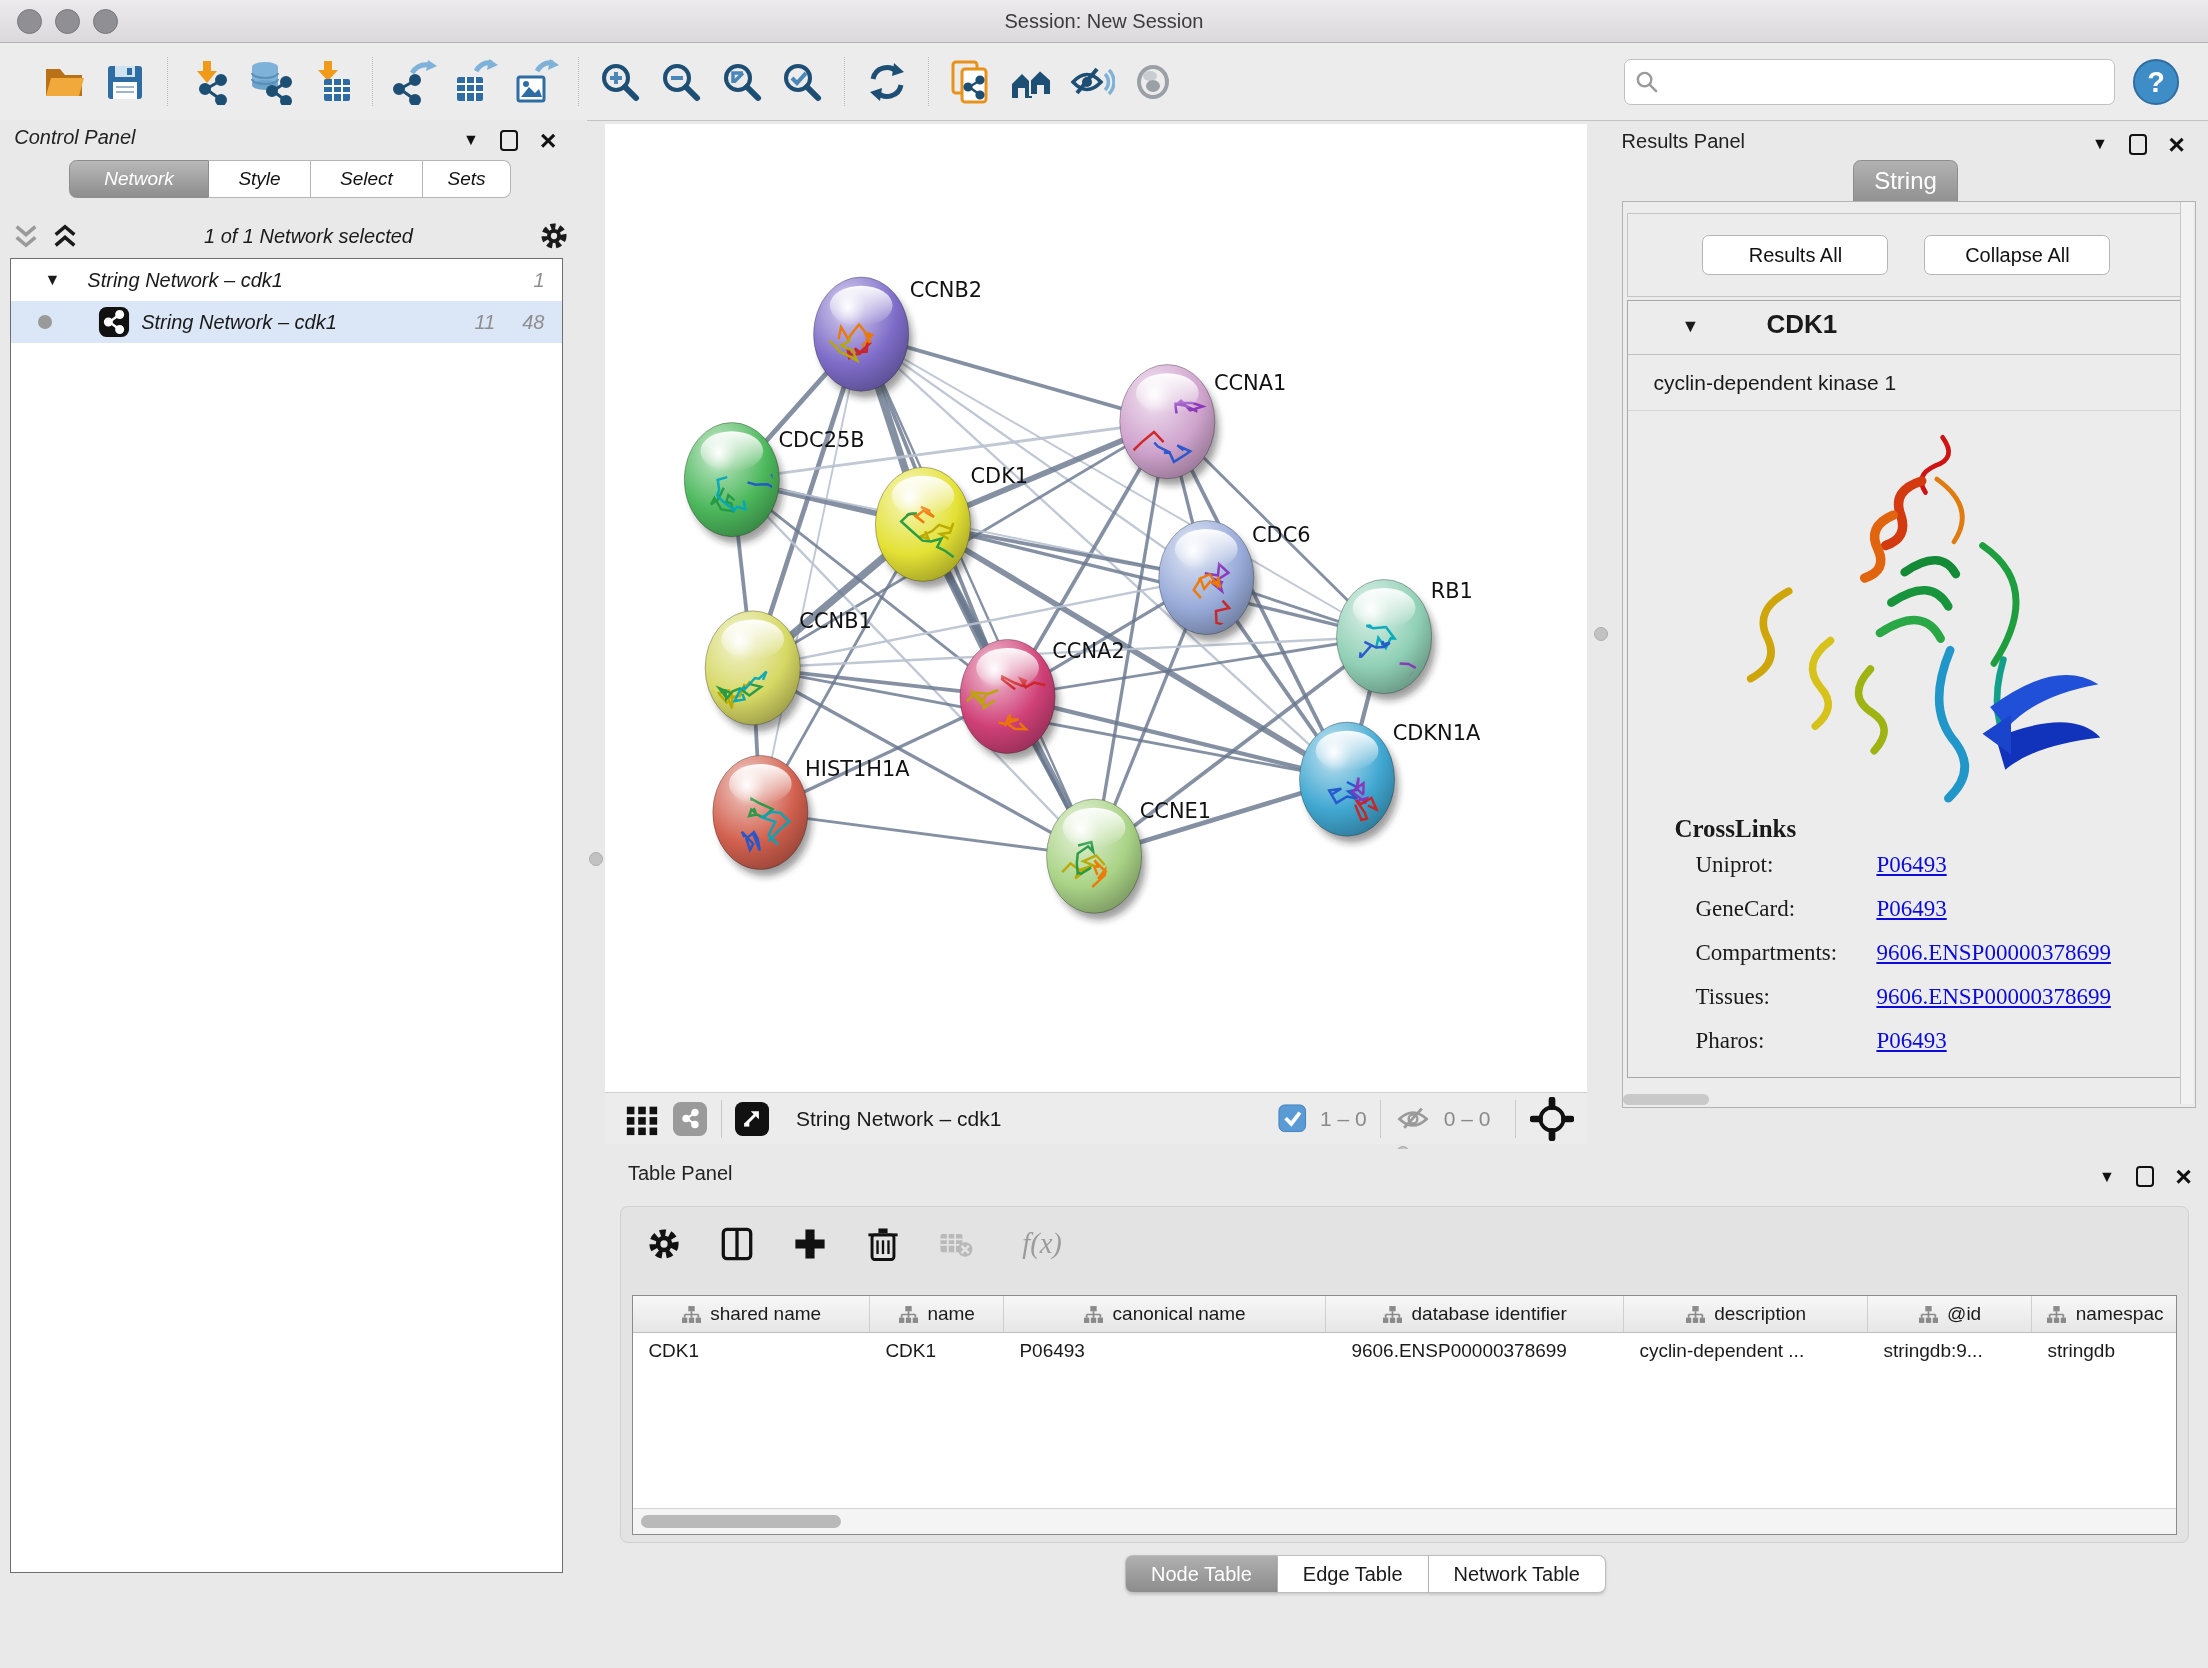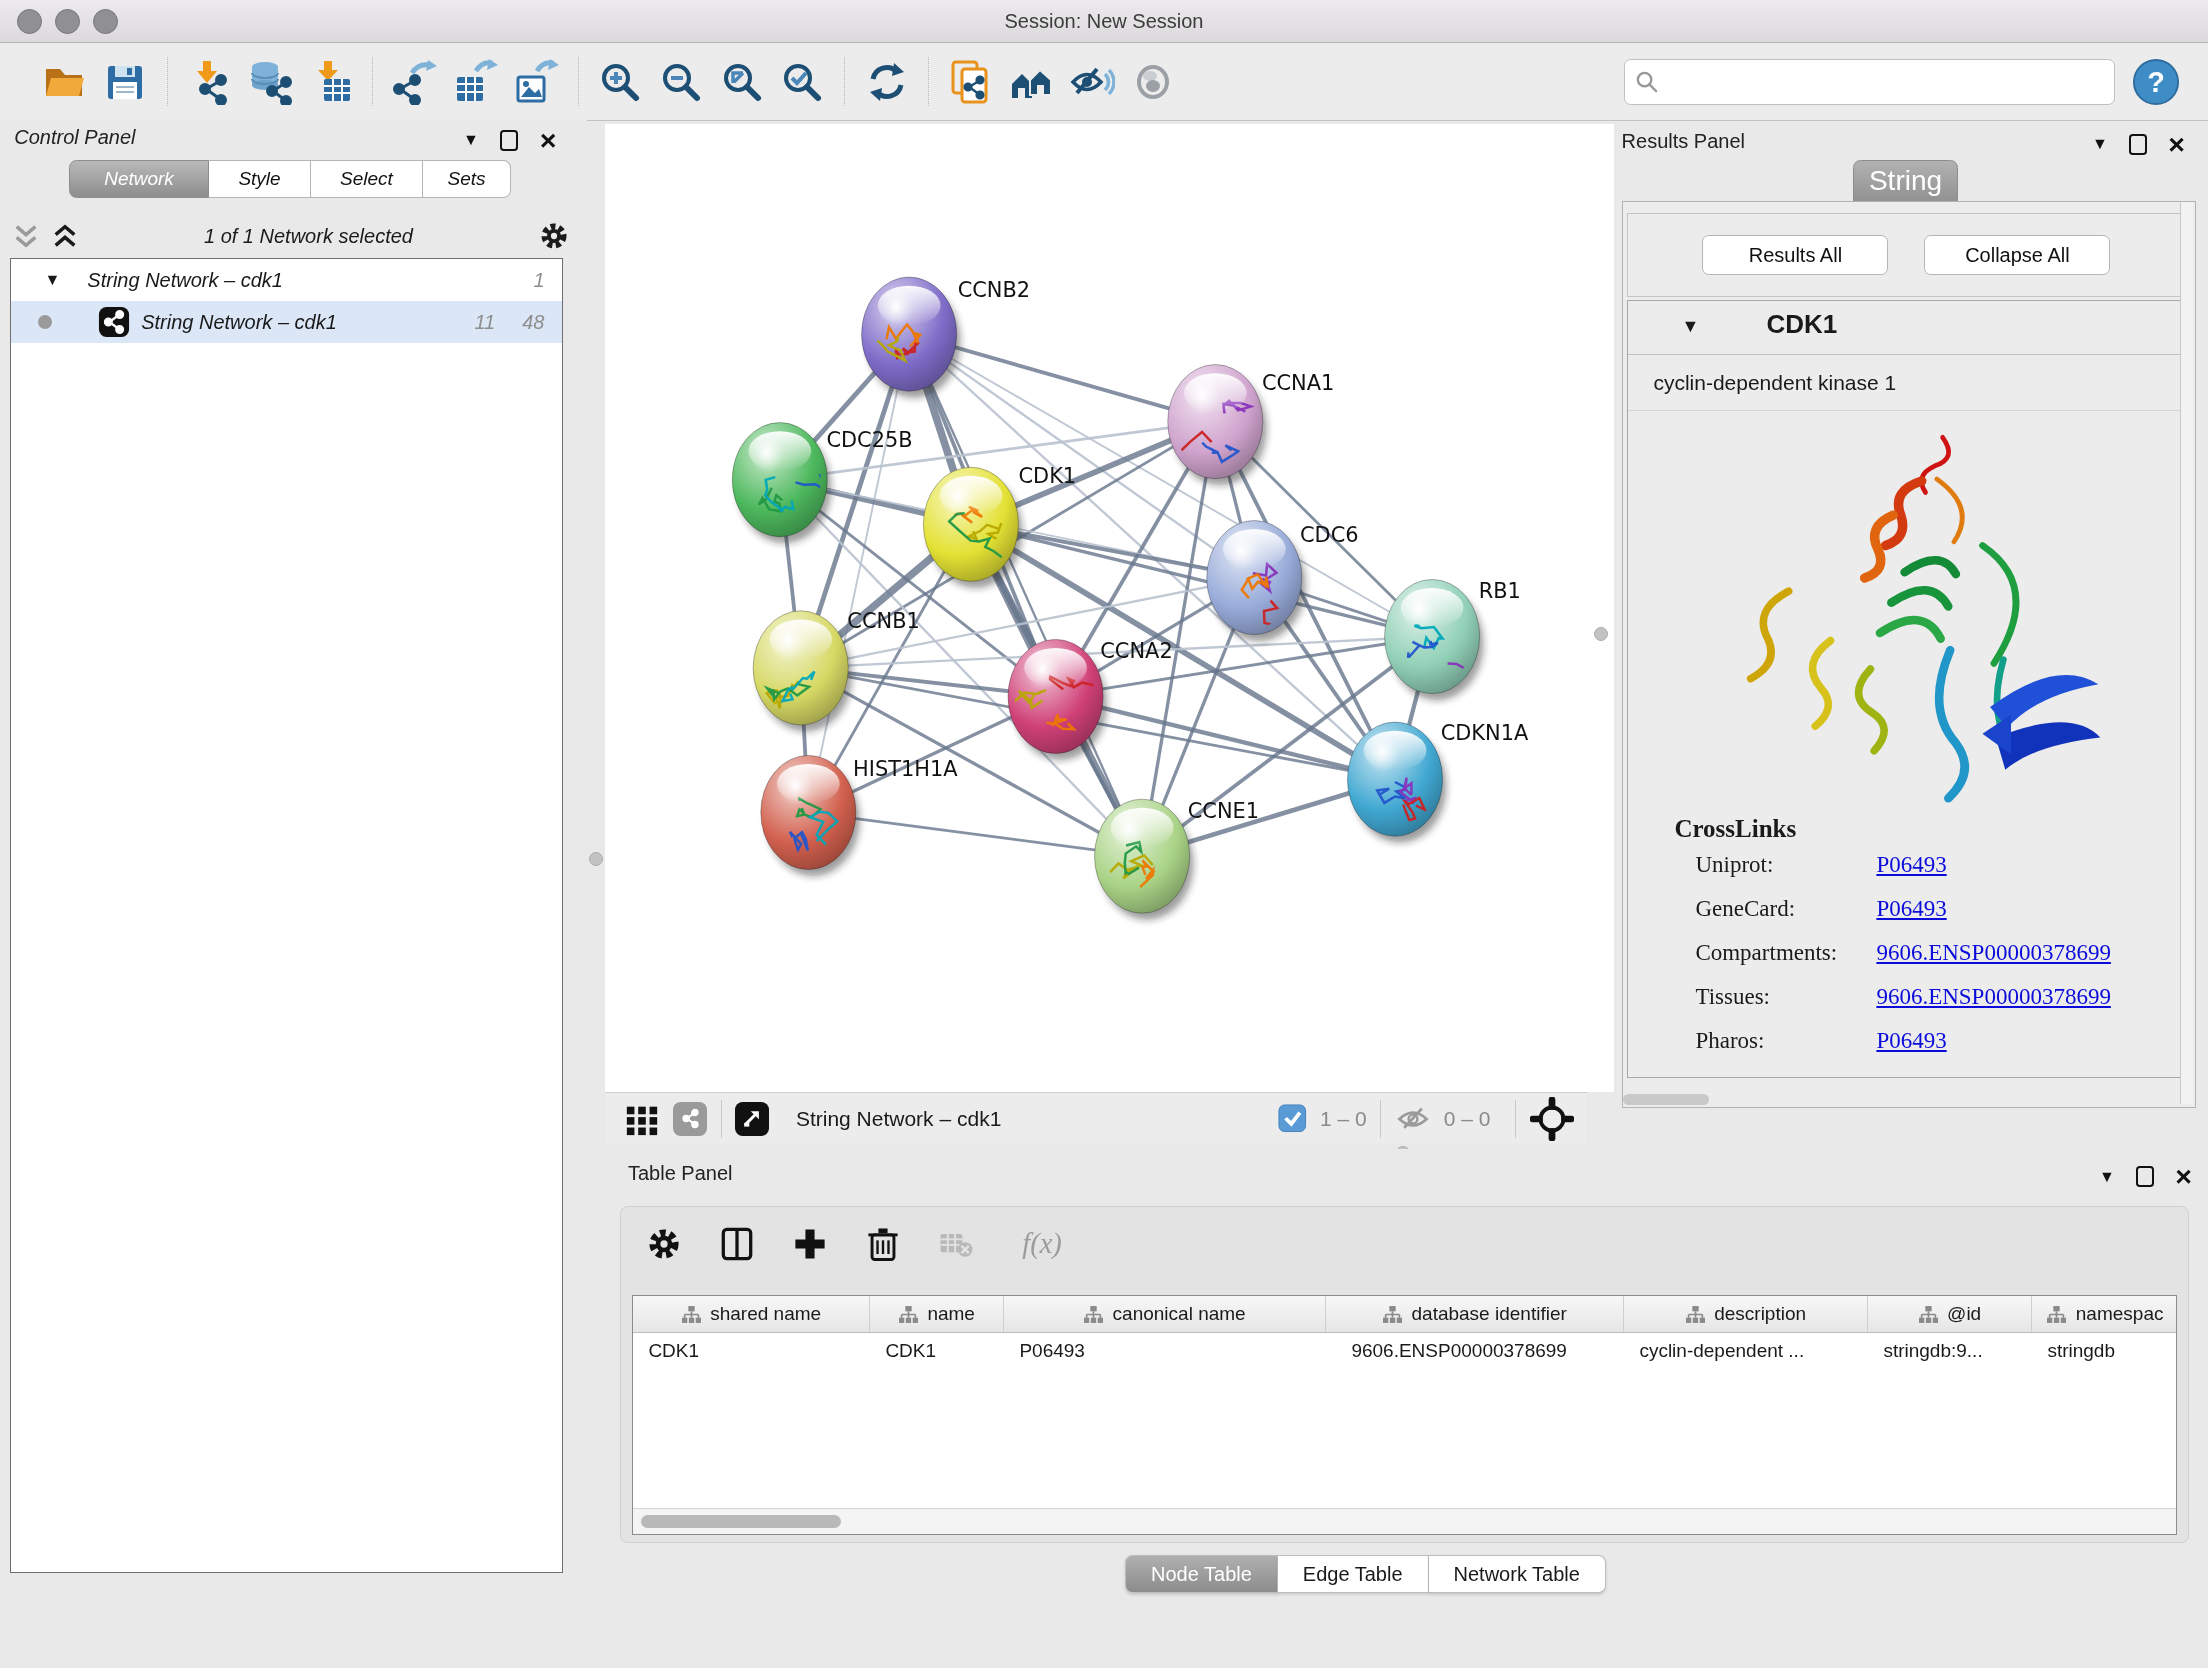--- a/index.html
+++ b/index.html
@@ -37,31 +37,31 @@
   .seg span:last-child{border-radius:0 7.6px 7.6px 0;}
   .seg span.sel{background:linear-gradient(#b9b9b9,#8d8d8d);color:#fff;border-color:#8d8d8d;}
   .selrow{position:absolute;left:9.5px;top:95px;width:568px;height:42px;display:flex;align-items:center;}
   .selrow .txt{flex:1;text-align:center;font-size:20px;}
   .listbox{position:absolute;left:9.5px;top:138px;width:551px;height:1313px;background:#fff;
     border:1.9px solid #6e6e6e;}
   .trow{height:42px;display:flex;align-items:center;font-size:20px;}
   .trow.selected{background:#dbe7f7;}
   .trow .cnt{color:#8e8e8e;}
   
-  .netpanel{position:absolute;left:605px;top:124px;width:982px;height:968px;background:#fff;padding-left:48px;}
+  .netpanel{position:absolute;left:605px;top:124px;width:982px;height:968px;background:#fff;}
   .netstatus{position:absolute;left:605px;top:1092px;width:982px;height:51px;background:#ececec;
     border-top:1px solid #cfcfcf;display:flex;align-items:center;font-size:21px;color:#8a8a8a;}
   .nsep{width:0;height:38px;border-left:1px solid #c9c9c9;margin:0 13.3px;}
   .net-title{color:#1a1a1a;font-size:21px;margin-left:27px;}
   .badge{width:34px;height:34px;border-radius:7.6px;display:flex;align-items:center;justify-content:center;}
   
   .rpanel{position:absolute;left:1614px;top:124px;width:594px;height:1020px;background:#e9e9e9;}
   .stringtab{position:absolute;left:239px;top:36px;width:103px;height:42px;border-radius:7.6px 7.6px 0 0;
     background:linear-gradient(#b2b2b2,#909090);border:1px solid #8d8d8d;color:#fff;
-    font-size:28px;text-align:center;line-height:40px;}
+    font-size:24px;text-align:center;line-height:40px;}
   .rbox{position:absolute;left:7.6px;top:77px;width:572px;height:905px;background:#ececec;
     border:1.9px solid #b2b2b2;}
   .actions{position:absolute;left:4.8px;top:11.4px;width:556px;height:82px;border:1.9px solid #c4c4c4;
     background:#ececec;display:flex;align-items:center;justify-content:center;gap:36px;}
   .abtn{min-width:186px;height:40px;background:#fff;border:1px solid #b5b5b5;border-radius:6.7px;
     font-size:20px;color:#111;}
   .gsection{position:absolute;left:4.8px;top:98px;width:556px;height:776px;border:1.9px solid #a8a8a8;
     background:#ececec;}
   .gshead{position:relative;height:53px;border-bottom:1.9px solid #c0c0c0;}
   .gshead .tri{position:absolute;left:53px;top:15px;font-size:18px;}

